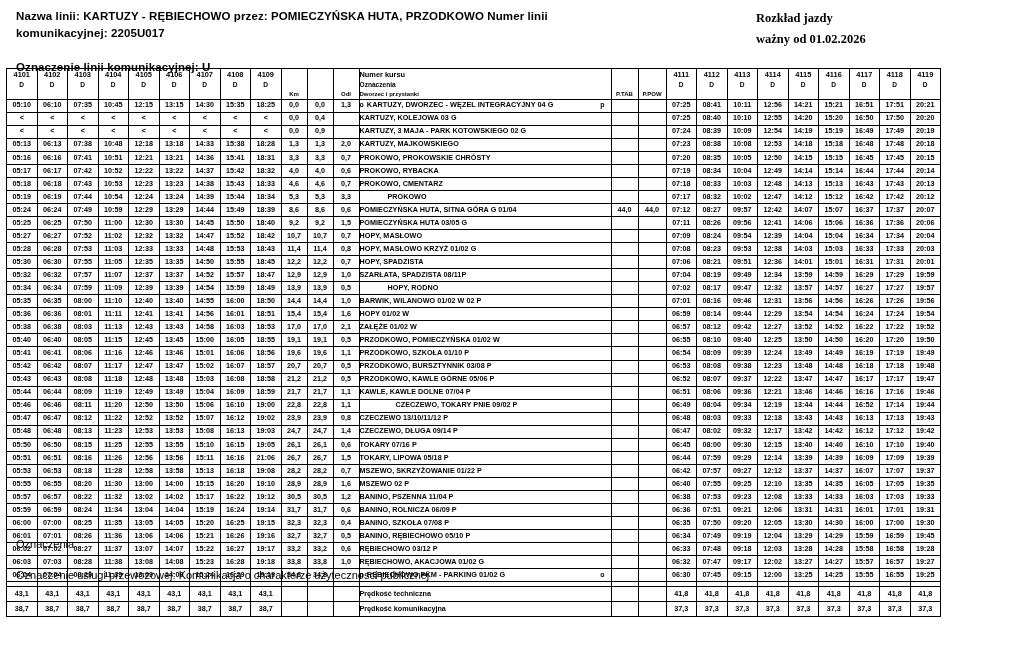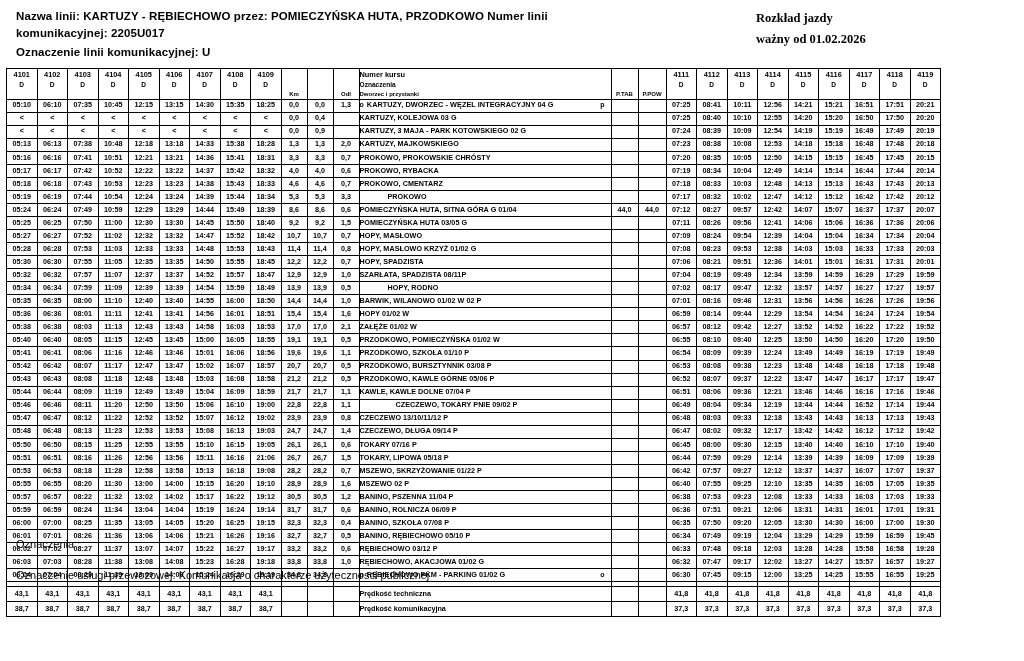--- a/index.html
+++ b/index.html
@@ -3,21 +3,21 @@
 <meta charset="utf-8">
 <style>
   html,body{margin:0;padding:0;background:#fff;}
   body{width:1024px;height:661px;font-family:"Liberation Sans",sans-serif;color:#000;position:relative;overflow:hidden;}
   .page{position:relative;width:1024px;height:502px;}
 
   
   .hdr{position:absolute;left:16px;top:8px;width:760px;}
   .hdr .line{font-size:11.5px;font-weight:bold;line-height:16.5px;letter-spacing:.1px;}
   .hdr .line span{font-weight:bold;}
-  .hdr .l3{margin-top:3px;}
+  .hdr .l3{margin-top:18px;}
   .valid{position:absolute;left:756px;top:8px;width:250px;font-family:"Liberation Serif",serif;font-size:12.5px;font-weight:bold;line-height:21px;}
 
   
   table.tt{position:absolute;left:6px;top:68px;border-collapse:collapse;table-layout:fixed;}
   table.tt td,table.tt th{border:1px solid #000;padding:0;font-size:7.2px;font-weight:bold;
     text-align:center;vertical-align:middle;line-height:8.6px;font-family:"Liberation Sans",sans-serif;}
   .kcol{width:30.5px;}
   .kmcol{width:26px;}
   .namecol{width:252px;text-align:left !important;}
   .ptab{width:27px;}

